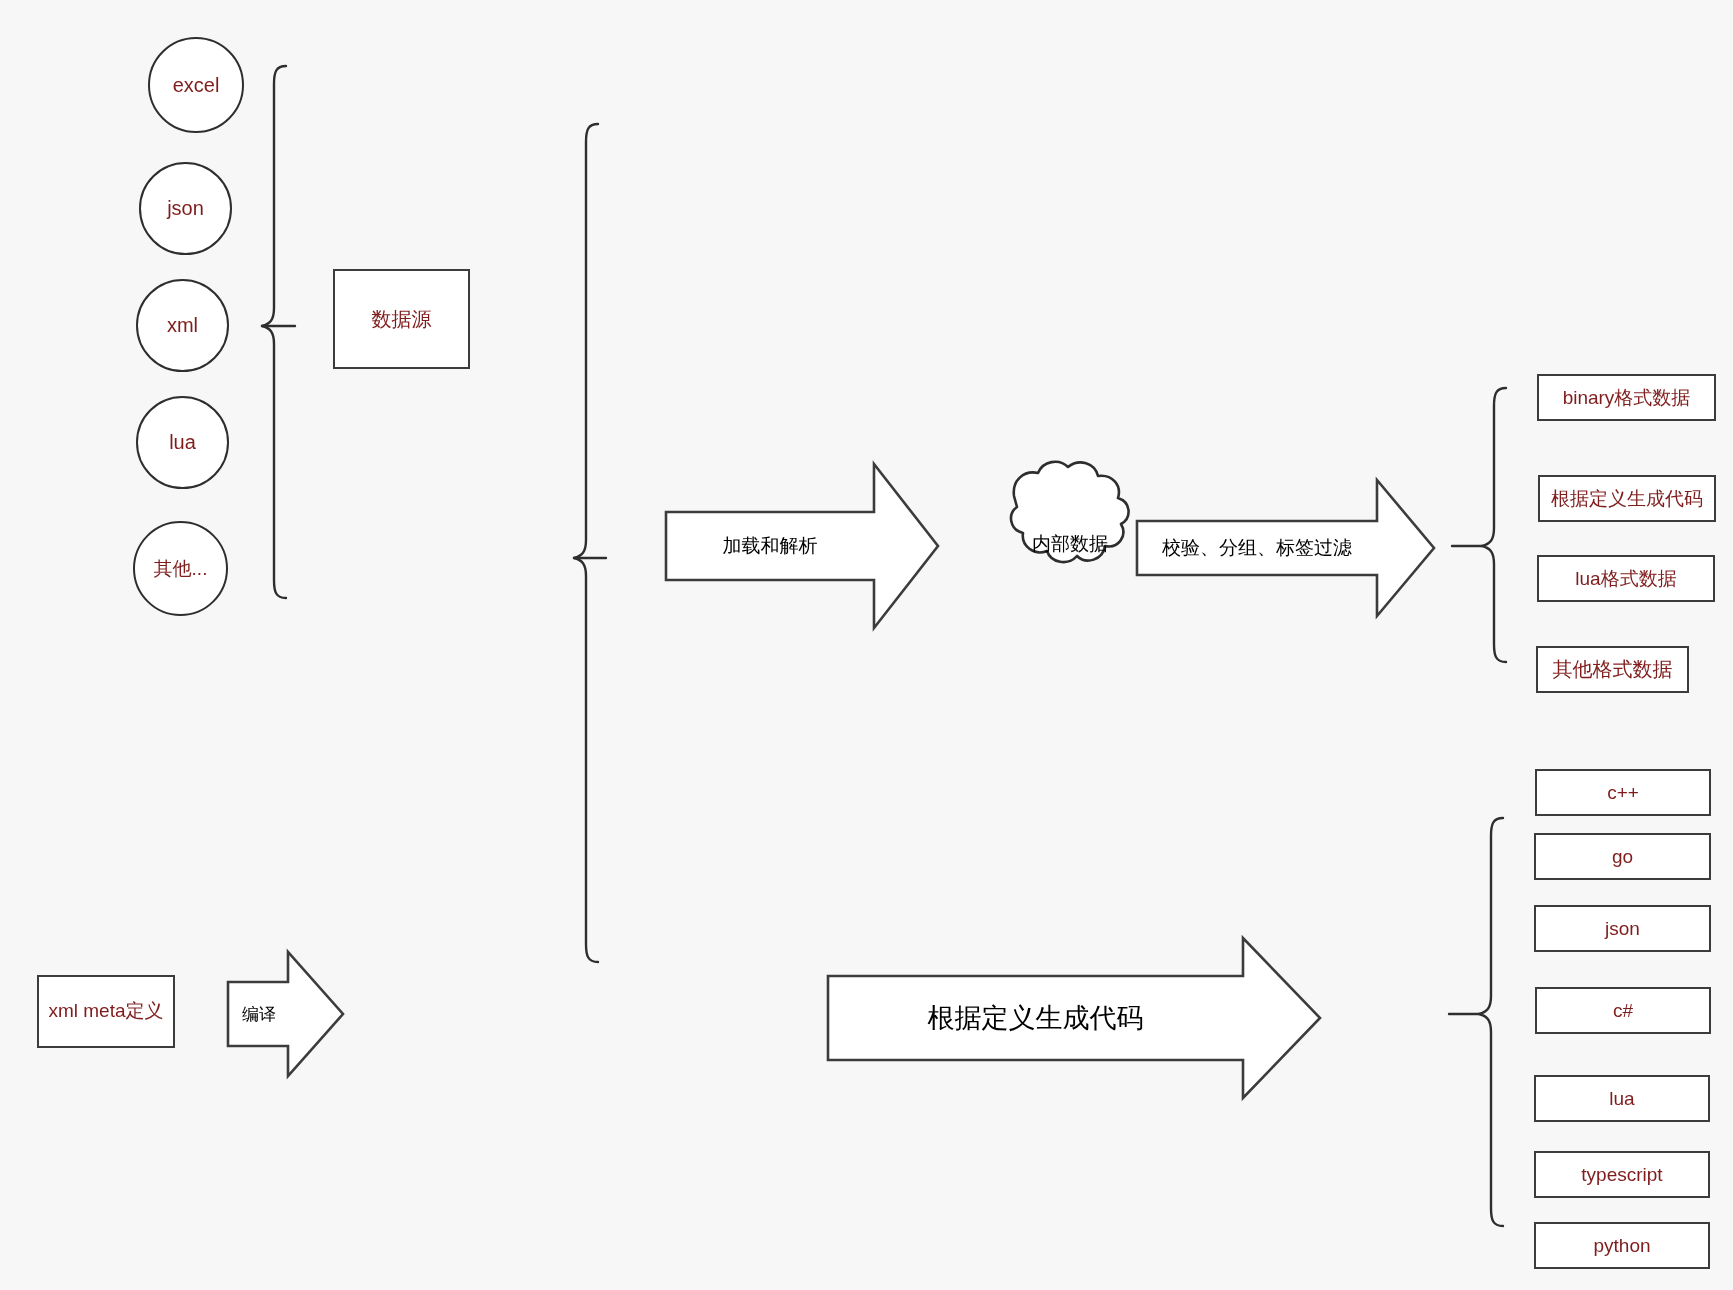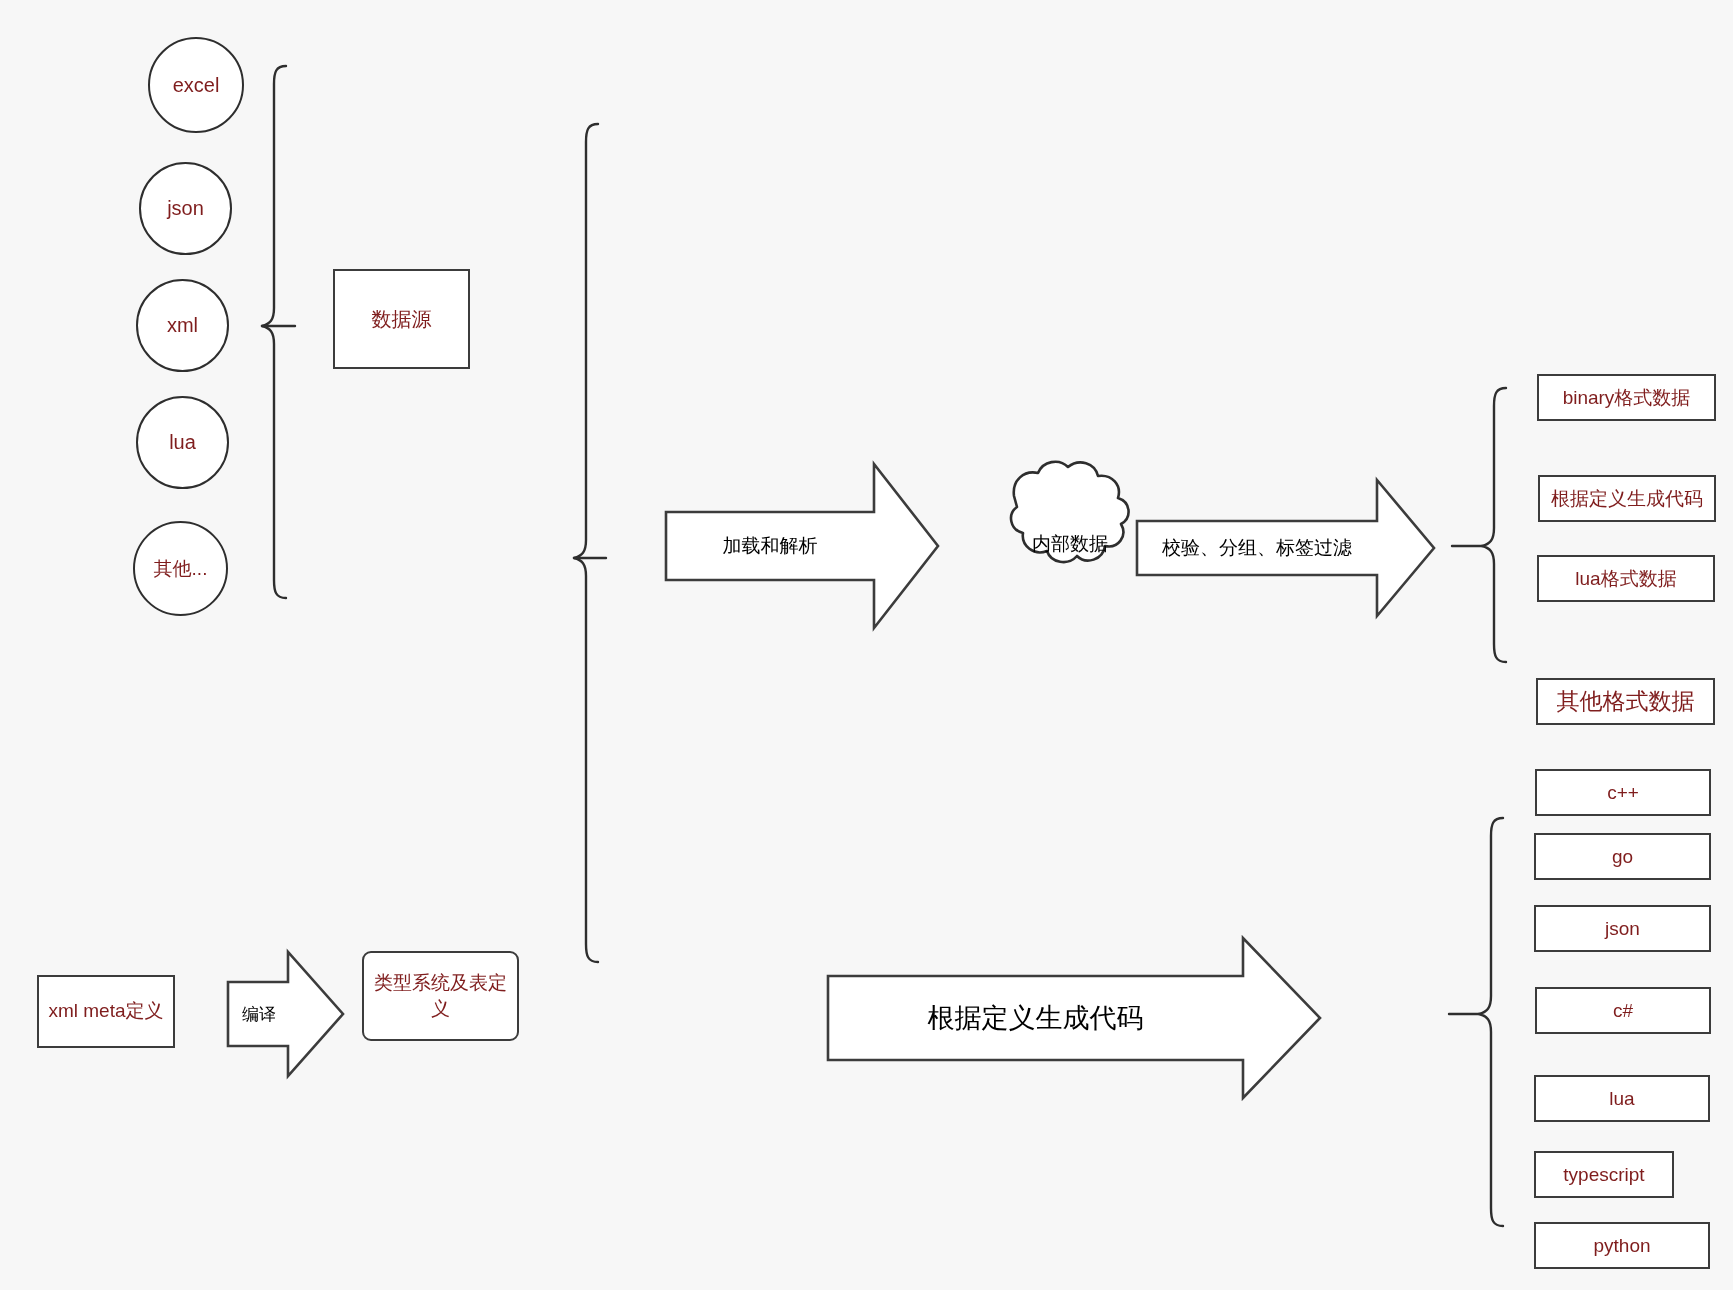--- a/index.html
+++ b/index.html
@@ -119,23 +119,20 @@
   </div>
 
   <div class="node rect" style="left:37px;top:975px;width:138px;height:73px;font-size:19px;line-height:1.3;padding:16px 8px;">
     <span>xml meta定义</span>
   </div>
 
   <div class="lbl" style="left:228px;top:994px;width:62px;height:40px;font-size:17px;">
     <span>编译</span>
   </div>
 
-  <div class="node rect-round" style="left:362px;top:951px;width:157px;height:90px;font-size:19px;line-height:1.35;padding:0 10px;">
-    <span>类型系统及表定义</span>
-  </div>
 
   <div class="lbl" style="left:666px;top:525px;width:208px;height:42px;font-size:19px;">
     <span>加载和解析</span>
   </div>
 
   <div class="lbl" style="left:997px;top:524px;width:146px;height:40px;font-size:19px;">
     <span>内部数据</span>
   </div>
 
   <div class="lbl" style="left:1137px;top:528px;width:240px;height:40px;font-size:19px;">
@@ -151,21 +148,21 @@
   </div>
 
   <div class="node rect" style="left:1538px;top:475px;width:178px;height:47px;font-size:19px;">
     <span>根据定义生成代码</span>
   </div>
 
   <div class="node rect" style="left:1537px;top:555px;width:178px;height:47px;font-size:19px;">
     <span>lua格式数据</span>
   </div>
 
-  <div class="node rect" style="left:1536px;top:646px;width:179px;height:47px;font-size:23px;margin-top:32px;">
+  <div class="node rect" style="left:1536px;top:646px;width:153px;height:47px;font-size:20px;">
     <span>其他格式数据</span>
   </div>
 
   <div class="node rect" style="left:1535px;top:769px;width:176px;height:47px;font-size:19px;">
     <span>c++</span>
   </div>
 
   <div class="node rect" style="left:1534px;top:833px;width:177px;height:47px;font-size:19px;">
     <span>go</span>
   </div>
@@ -175,21 +172,21 @@
   </div>
 
   <div class="node rect" style="left:1535px;top:987px;width:176px;height:47px;font-size:19px;">
     <span>c#</span>
   </div>
 
   <div class="node rect" style="left:1534px;top:1075px;width:176px;height:47px;font-size:19px;">
     <span>lua</span>
   </div>
 
-  <div class="node rect" style="left:1534px;top:1151px;width:140px;height:47px;font-size:19px;">
+  <div class="node rect" style="left:1534px;top:1151px;width:176px;height:47px;font-size:19px;">
     <span>typescript</span>
   </div>
 
   <div class="node rect" style="left:1534px;top:1222px;width:176px;height:47px;font-size:19px;">
     <span>python</span>
   </div>
 
 </div>
 
 </body></html>

